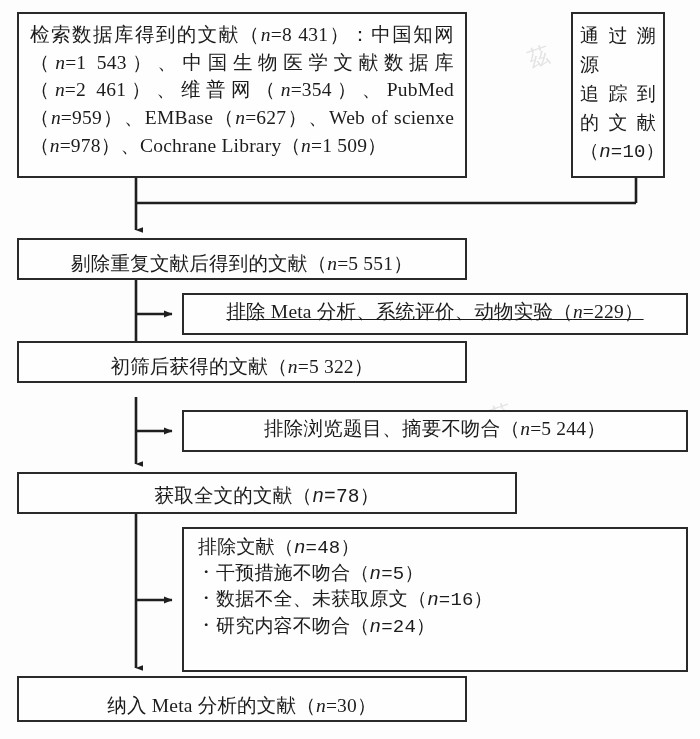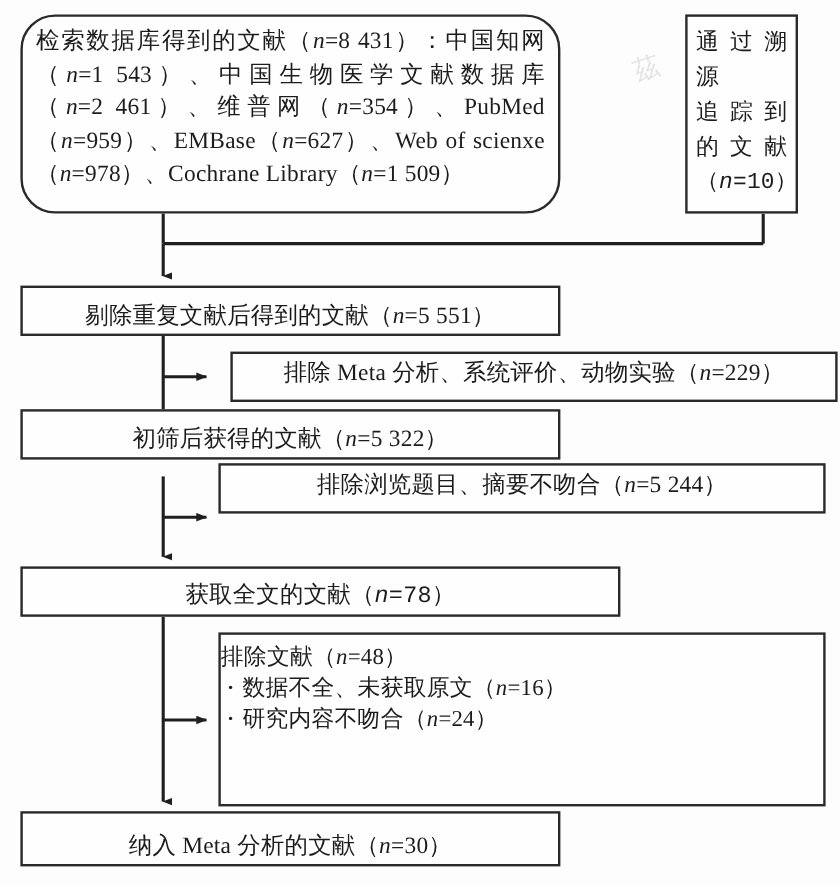--- a/index.html
+++ b/index.html
@@ -40,21 +40,21 @@
     align-items: flex-end;
     justify-content: center;
   }
 
   
   .nv { font-style: italic; }
 
   
   #box-search {
     left: 17px; top: 12px;
-    width: 450px; height: 166px; border-radius: 29px;
+    width: 450px; height: 166px;
   }
   
   #box-tracking {
     left: 571px; top: 12px;
     width: 94px; height: 166px;
     font-size: 19px;
     line-height: 1.52;
     text-align: center;
   }
   #box-tracking .tline { display: block; font-family: Liberation Mono, monospace; }
@@ -64,28 +64,29 @@
     text-align-last: justify;
   }
 
   
   #box-dedup  { left: 17px; top: 238px; width: 450px; height: 42px; }
   #box-screen { left: 17px; top: 341px; width: 450px; height: 42px; }
   #box-full   { left: 17px; top: 472px; width: 500px; height: 42px; font-family: Liberation Mono, monospace; }
   #box-included { left: 17px; top: 676px; width: 450px; height: 46px; }
 
   
-  #box-excl1 { left: 192px; top: 293px; width: 506px; height: 42px; }
-  #box-excl2 { left: 182px; top: 386px; width: 506px; height: 42px; }
+  #box-excl1 { left: 182px; top: 293px; width: 506px; height: 42px; text-decoration: underline; }
+  #box-excl2 { left: 182px; top: 410px; width: 506px; height: 42px; }
   #box-excl3 {
     left: 182px; top: 527px; width: 506px; height: 145px;
     text-align: left;
-    padding: 6px 10px 6px 0;
+    padding: 6px 10px 6px 14px;
     line-height: 1.38;
     font-size: 19px;
+    font-family: Liberation Mono, monospace;
   }
   #box-excl3 .hd { display: block; }
   #box-excl3 ul {
     list-style: none;
     margin: 0;
     padding: 0;
   }
   #box-excl3 li {
     position: relative;
     padding-left: 18px;
@@ -186,20 +187,21 @@
     <span>排除浏览题目、摘要不吻合（<span class="nv">n</span>=5&nbsp;244）</span>
   </div>
 
   <div class="box center vcenter" id="box-full">
     <span>获取全文的文献（<span class="nv">n</span>=78）</span>
   </div>
 
   <div class="box" id="box-excl3">
     <span class="hd">排除文献（<span class="nv">n</span>=48）</span>
     <ul>
+      <li>干预措施不吻合（<span class="nv">n</span>=5）</li>
       <li>数据不全、未获取原文（<span class="nv">n</span>=16）</li>
       <li>研究内容不吻合（<span class="nv">n</span>=24）</li>
     </ul>
   </div>
 
   <div class="box center vcenter" id="box-included">
     <span>纳入 Meta 分析的文献（<span class="nv">n</span>=30）</span>
   </div>
 
 </div>

